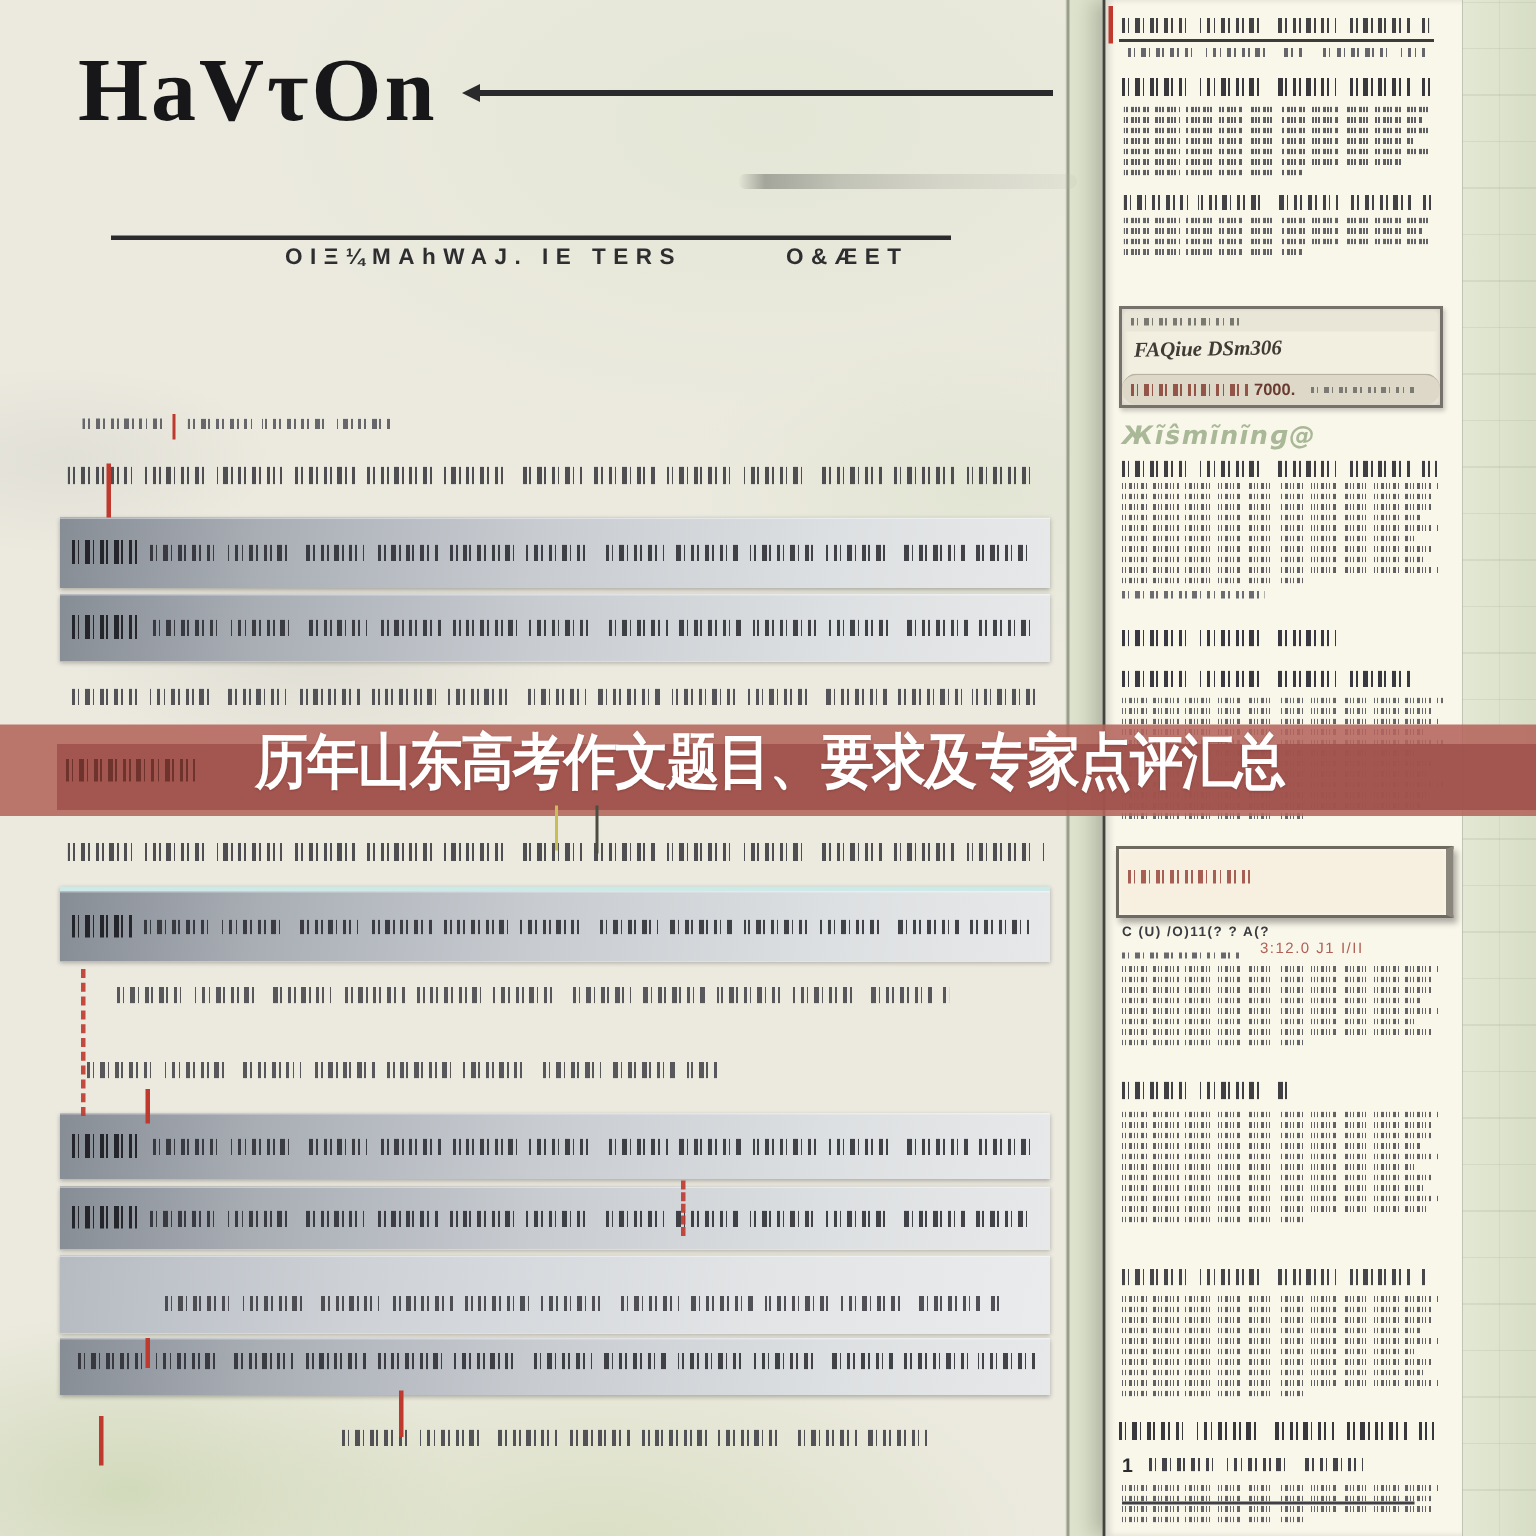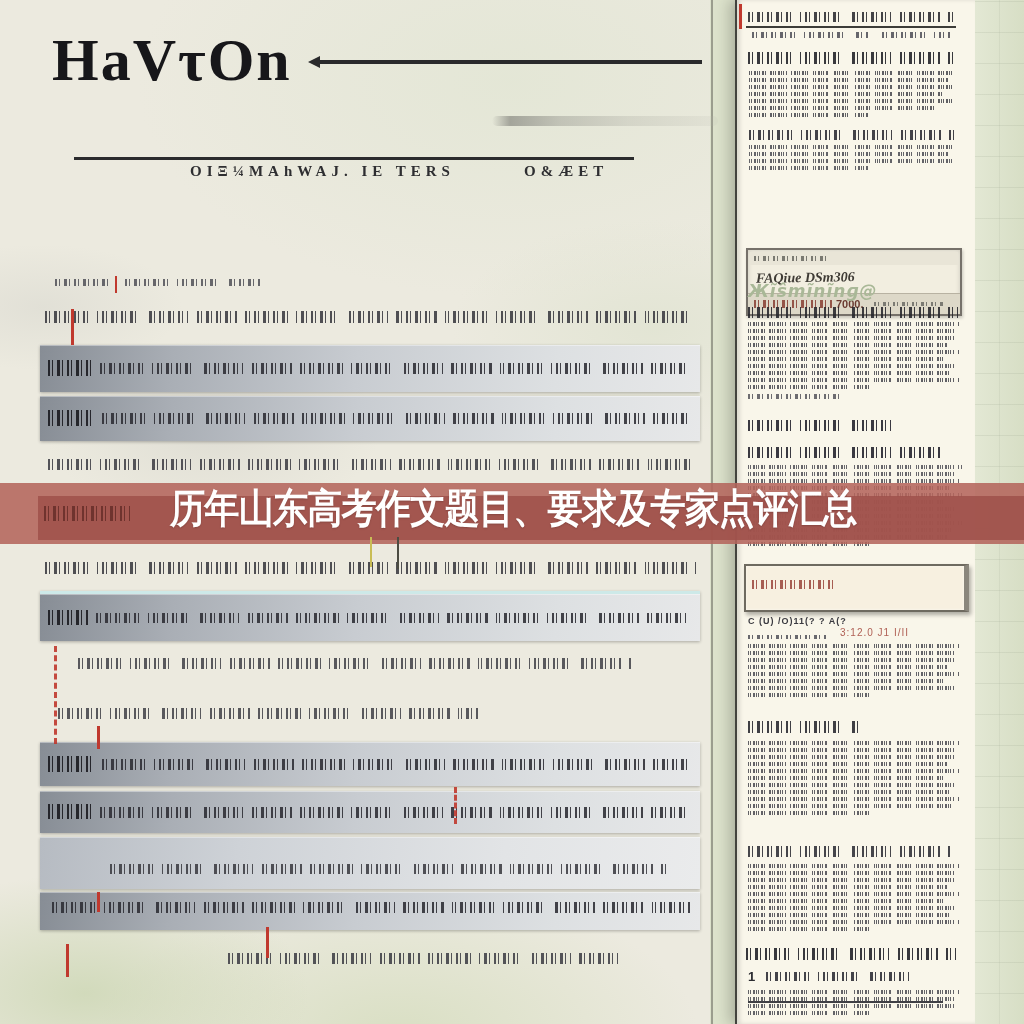--- a/index.html
+++ b/index.html
@@ -51,21 +51,21 @@
     background-image:repeating-linear-gradient(90deg,
       currentColor 0 1px, transparent 1px 2px,
       currentColor 2px 3px, transparent 3px 5px,
       currentColor 5px 7px, transparent 7px 8px);
     -webkit-mask-image:repeating-linear-gradient(90deg,#000 0 17px, transparent 17px 21px);
     mask-image:repeating-linear-gradient(90deg,#000 0 17px, transparent 17px 21px);
   }
   .plines{position:absolute;}
   
   .mast{font-family:"Liberation Serif","DejaVu Serif",serif;font-weight:bold;color:#17171a;line-height:1;white-space:nowrap;}
-  #caps-row span{font-family:Liberation Serif, serif;}
+  #caps-row span{font-family:Liberation Sans, sans-serif;}
   .subtitle{font-weight:bold;color:#232327;white-space:nowrap;}
   
   .gbar{
     position:absolute;left:40px;width:660px;
     background:linear-gradient(97deg,#878d95 0%,#a9aeb5 20%,#c8ccd1 48%,#dde0e2 78%,#e7e8e9 100%);
     box-shadow:0 1px 3px rgba(0,0,0,.28), inset 0 1px 0 rgba(255,255,255,.4);
   }
   .gbar.lite{background:linear-gradient(97deg,#b6bbc2 0%,#ced2d7 30%,#e2e4e6 70%,#eaebec 100%);}
   
   #banner{left:0;top:483px;width:1024px;height:61px;background:rgba(180,101,92,.88);z-index:5;}
@@ -73,21 +73,21 @@
   #banner-title{
     position:absolute;left:170px;top:5px;z-index:2;color:var(--banner-text,#fff);
     font-family:"DejaVu Sans",sans-serif;font-weight:bold;font-size:40px;line-height:1;
     white-space:nowrap;letter-spacing:-1px;transform:scaleX(.88);transform-origin:left center;
     text-shadow:0 1px 2px rgba(0,0,0,.18);
   }
   
   .rmark{position:absolute;width:3px;background:var(--accent-red,#c0392e);z-index:6;}
   .rdash{position:absolute;width:0;border-left:3px dashed var(--accent-red,#c0392e);z-index:6;opacity:.9;}
   
-  #note-box{left:746px;top:204px;width:212px;height:64px;background:#f2eee0;border:2px solid #76716a;box-shadow:inset 0 0 5px rgba(0,0,0,.16),1px 2px 3px rgba(0,0,0,.2);margin-top:44px;}
+  #note-box{left:746px;top:204px;width:212px;height:64px;background:#f2eee0;border:2px solid #76716a;box-shadow:inset 0 0 5px rgba(0,0,0,.16),1px 2px 3px rgba(0,0,0,.2);}
   #inset-box{left:744px;top:564px;width:218px;height:44px;background:#f7f0e0;border:2px solid #6e6a60;border-right:5px solid #8a867c;box-shadow:2px 3px 4px rgba(0,0,0,.3), inset 0 0 3px rgba(255,255,255,.6);}
   .hand{font-family:"Liberation Serif",serif;font-style:italic;font-weight:bold;color:#3f3b35;}
 </style>
 </head>
 <body>
 
 <div id="stage">
 
   <div id="main-paper" class="abs"></div>
   <div id="gap-line" class="abs"></div>
@@ -167,21 +167,21 @@
       <div class="tline" style="width: 97%;"></div>
       <div class="tline" style="width: 99%;"></div>
       <div class="tline" style="width: 58%;"></div>
     </div>
 
   <div id="note-box" class="abs">
     <div class="abs" style="left:2px;top:2px;right:2px;height:13px;background:#e9e5d7;">
       <div class="scr" style="left:4px;top:4px;width:72px;height:5px;color:#6b6b64;"></div>
     </div>
     <div class="abs hand" style="left:8px;top:20px;font-size:14px;transform:rotate(-1deg);">FAQiue DSm306</div>
-    <div class="abs" style="left:0;bottom:0;right:0;height:20px;background:#ddd8c8;border-top:1px solid #b8b2a2;">
+    <div class="abs" style="left:0;bottom:0;right:0;height:20px;background:#ddd8c8;border-top:1px solid #b8b2a2;border-radius:10px;">
       <div class="scr" style="left:6px;top:6px;width:78px;height:8px;color:#8a4438;"></div>
       <span class="abs" style="left:88px;top:4px;font-size:11px;font-weight:bold;color:#6a3a30;">7000.</span>
       <div class="scr" style="left:126px;top:8px;width:70px;height:4px;color:#6e6e68;"></div>
     </div>
   </div>
 
   <div class="abs" style="left:748px;top:281px;font-size:17px;font-style:italic;font-weight:bold;letter-spacing:1px;color:var(--green-heading,#a9b897);z-index:2;font-family:'DejaVu Sans',sans-serif;">Жĩŝmĩnĩnɡ@</div>
 
   <div class="scr wg" style="left:748px;top:307px;width:210px;height:11px;color:#25252c;z-index:2;"></div>
   <div class="plines" style="left:748px;top:322px;width:212px;color:#46464e;z-index:2;">

